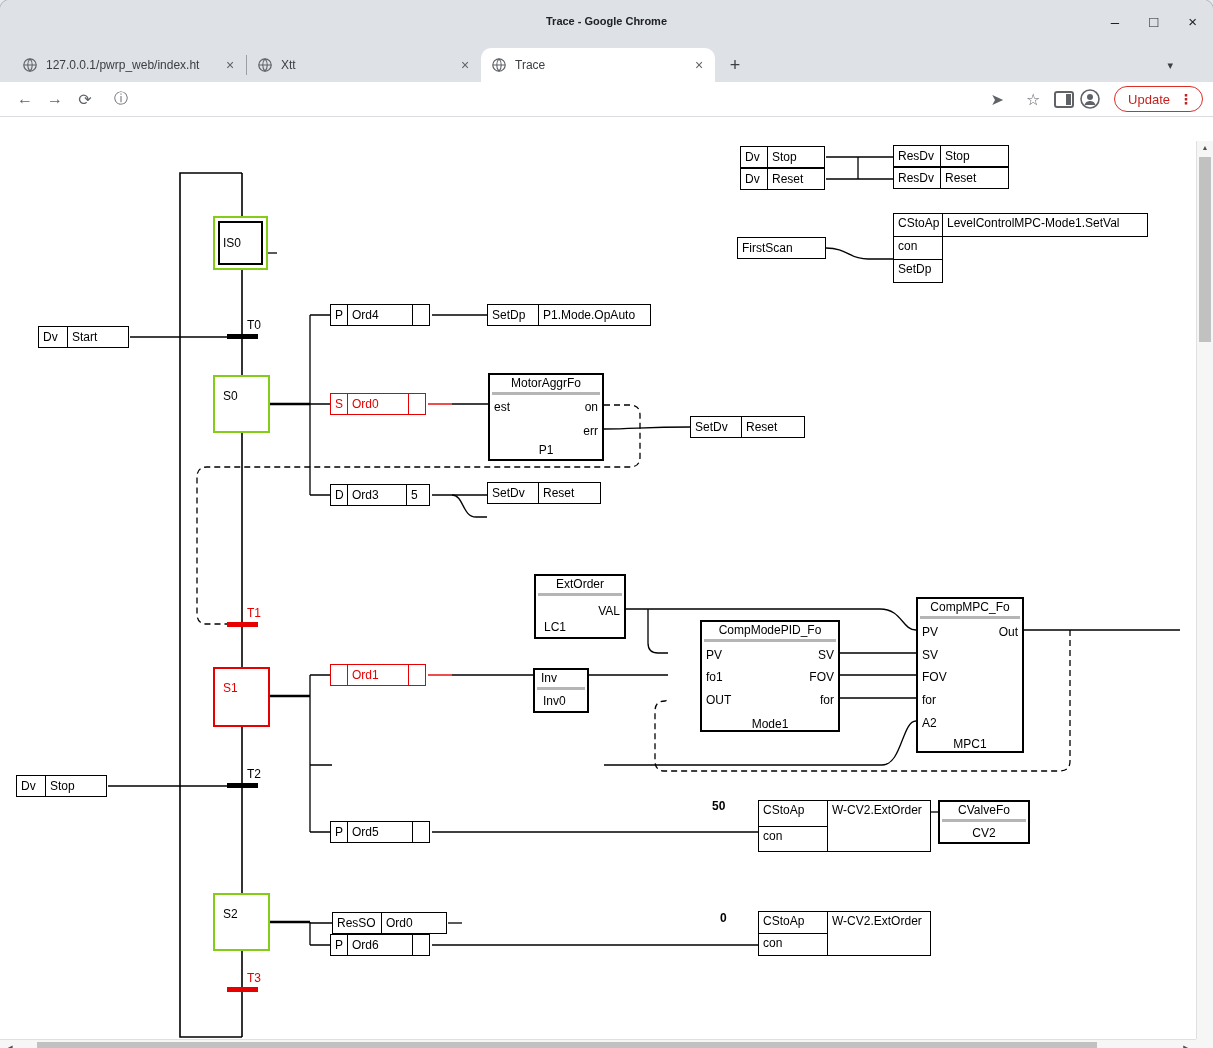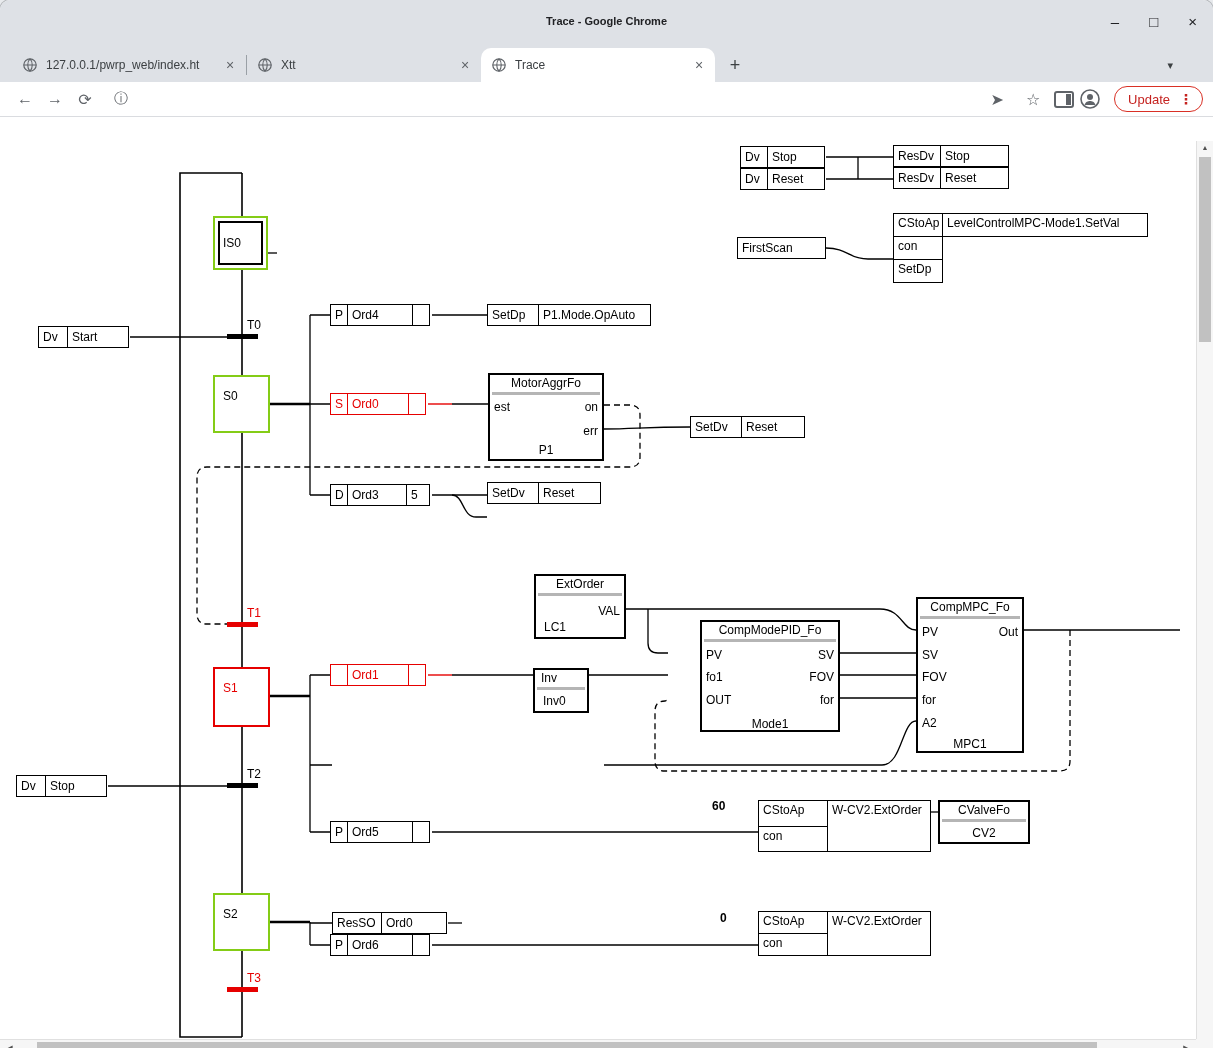--- a/index.html
+++ b/index.html
@@ -315,21 +315,21 @@
         <span class="pin pl" style="top:93px">for</span>
         <span class="pin pl" style="top:116px">A2</span>
         <span class="pin pr" style="top:25px">Out</span>
         <div class="sub" style="top:138px">MPC1</div>
       </div>
       <div class="cb" style="left:330px;top:680px">
         <div class="c" style="width:18px">P</div>
         <div class="c" style="width:66px">Ord5</div>
         <div class="c" style="width:18px"></div>
       </div>
-      <div class="num" style="left:712px;top:658px">60</div>
+      <div class="num" style="left:712px;top:658px">50</div>
       <div class="cell" style="left:758px;top:659px;width:70px;height:27px">CStoAp</div>
       <div class="cell" style="left:758px;top:685px;width:70px;height:26px">con</div>
       <div class="cell" style="left:827px;top:659px;width:104px;height:52px">W-CV2.ExtOrder</div>
       <div class="fb" style="left:938px;top:659px;width:92px;height:44px">
         <div class="t">CValveFo</div>
         <div class="sep"></div>
         <div class="sub" style="top:24px">CV2</div>
       </div>
 
       <div class="cb" style="left:332px;top:771px">

